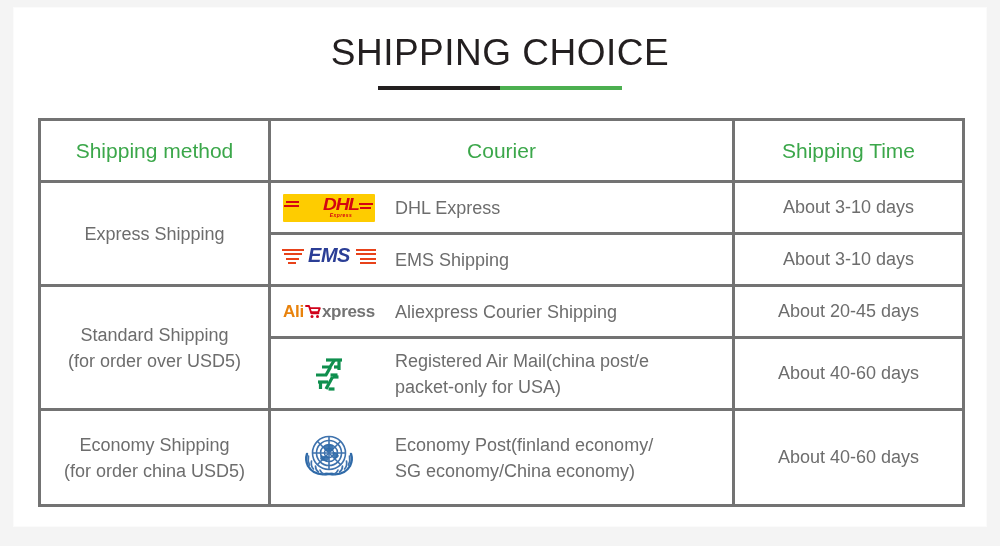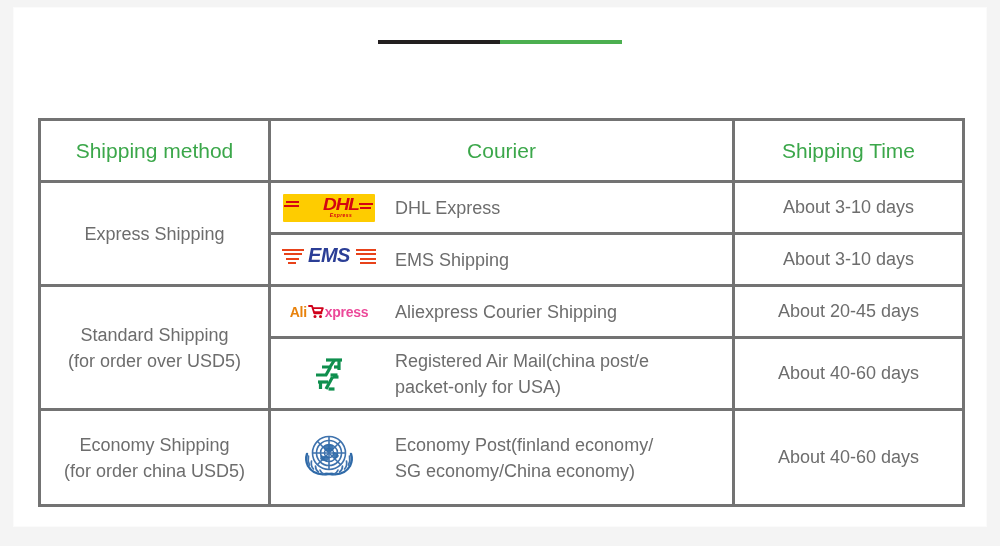--- a/index.html
+++ b/index.html
@@ -195,42 +195,43 @@
   .ems-chev.right i { margin-left: auto; }
   .ems-chev.right i:nth-child(1) { width: 20px; }
   .ems-chev.right i:nth-child(2) { width: 20px; }
   .ems-chev.right i:nth-child(3) { width: 16px; }
   .ems-chev.right i:nth-child(4) { width: 16px; }
 
   
   .logo-ali {
     display: flex;
     align-items: center;
-    font-size: 14px;
+    font-size: 17px;
     font-weight: 700;
     line-height: 20px;
     letter-spacing: -0.3px;
   }
   .logo-ali .ali-a { color: #e8820c; }
-  .logo-ali .ali-x { color: #ec4899; margin-left: 1px; }
+  .logo-ali .ali-x { color: #737373; margin-left: 1px; }
   .logo-ali .ali-cart { margin: 0 0px 0 1px; display: inline-flex; }
 
   
   .logo-post { display: inline-flex; }
 
   
   .logo-un { display: inline-flex; }
 </style>
 </head>
 <body>
 
 <div id="page">
   <div id="card">
 
     <div id="title-block">
+      <div id="page-title">SHIPPING CHOICE</div>
       <div id="title-rule">
         <span class="rule-dark"></span>
         <span class="rule-green"></span>
       </div>
     </div>
 
     <table id="shipping-table">
       <colgroup>
         <col class="c-method">
         <col class="c-courier">

